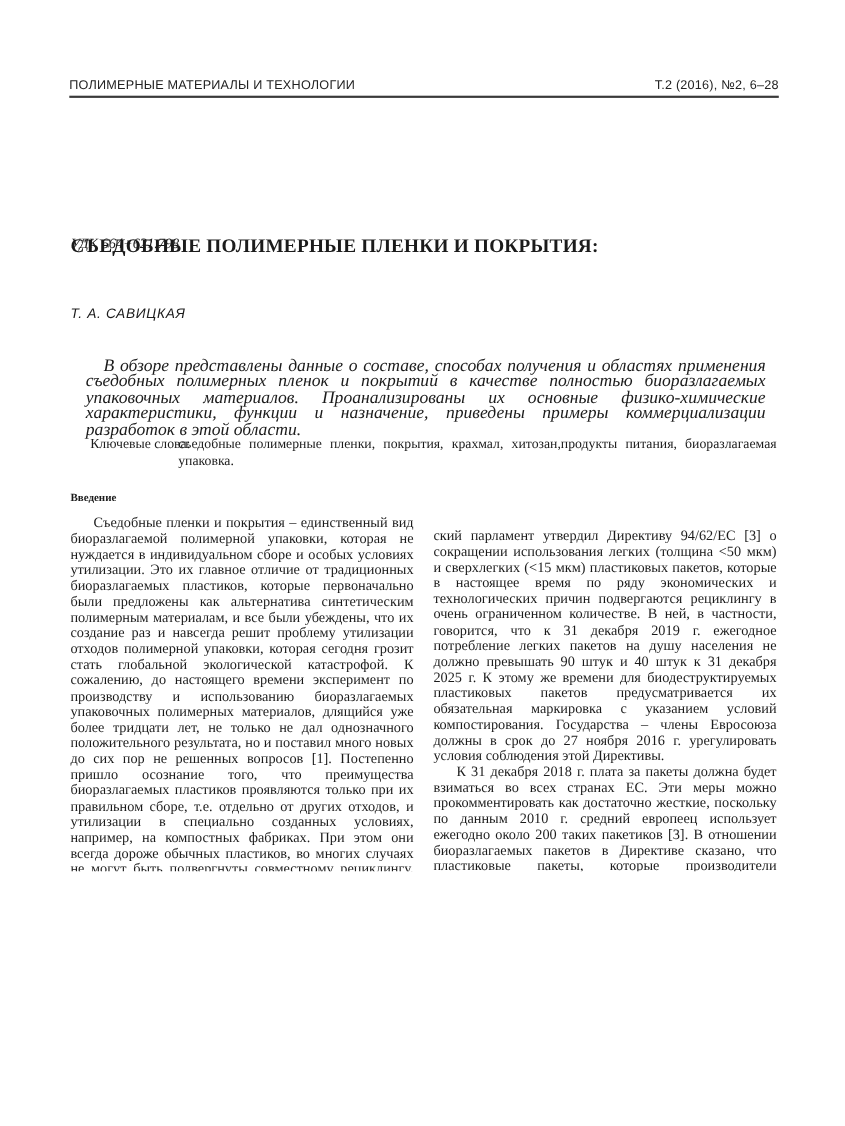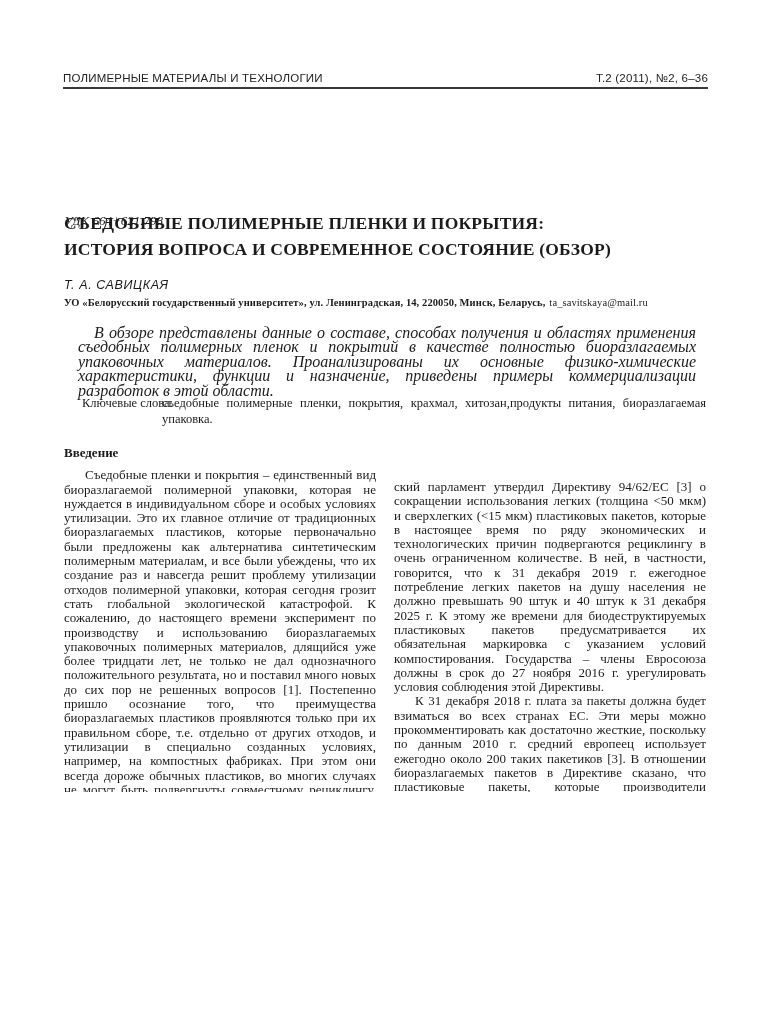--- a/index.html
+++ b/index.html
@@ -91,51 +91,47 @@
     gap: 18px;
   }
   .col {
     width: 312px;
     font-size: 13px;
     line-height: 14.3px;
     text-align: justify;
   }
   .col h2 {
     margin: 2px 0 8px 0;
-    font-size: 13px;
+    font-size: 10px;
     font-weight: bold;
   }
   .col p {
     margin: 0;
     text-indent: 21px;
   }
   .col p.no-indent { text-indent: 0; margin-top: 36px; }
 </style>
 </head>
 <body>
 
 <div class="page">
 
   <div class="running-head">
     <span>ПОЛИМЕРНЫЕ МАТЕРИАЛЫ И ТЕХНОЛОГИИ</span>
-    <span>Т.2 (2011), №2, 6–36</span>
+    <span>Т.2 (2016), №2, 6–28</span>
   </div>
 
   <div class="udc">УДК 664+621.798</div>
 
   <div class="title">
     <div>СЪЕДОБНЫЕ ПОЛИМЕРНЫЕ ПЛЕНКИ И ПОКРЫТИЯ:</div>
-    <div>ИСТОРИЯ ВОПРОСА И СОВРЕМЕННОЕ СОСТОЯНИЕ (ОБЗОР)</div>
   </div>
 
   <div class="author">Т. А. САВИЦКАЯ</div>
 
-  <div class="affiliation">
-    <span>УО «Белорусский государственный университет», ул. Ленинградская, 14, 220050, Минск, Беларусь,</span><span class="email">ta_savitskaya@mail.ru</span>
-  </div>
 
   <div class="abstract">В обзоре представлены данные о составе, способах получения и областях применения съедобных полимерных пленок и покрытий в качестве полностью биоразлагаемых упаковочных материалов. Проанализированы их основные физико-химические характеристики, функции и назначение, приведены примеры коммерциализации разработок в этой области.</div>
 
   <div class="keywords">
     <span class="kw-label">Ключевые слова:</span>
     <span>съедобные полимерные пленки, покрытия, крахмал, хитозан,продукты питания, биоразлагаемая упаковка.</span>
   </div>
 
   <div class="columns">
     <div class="col">

